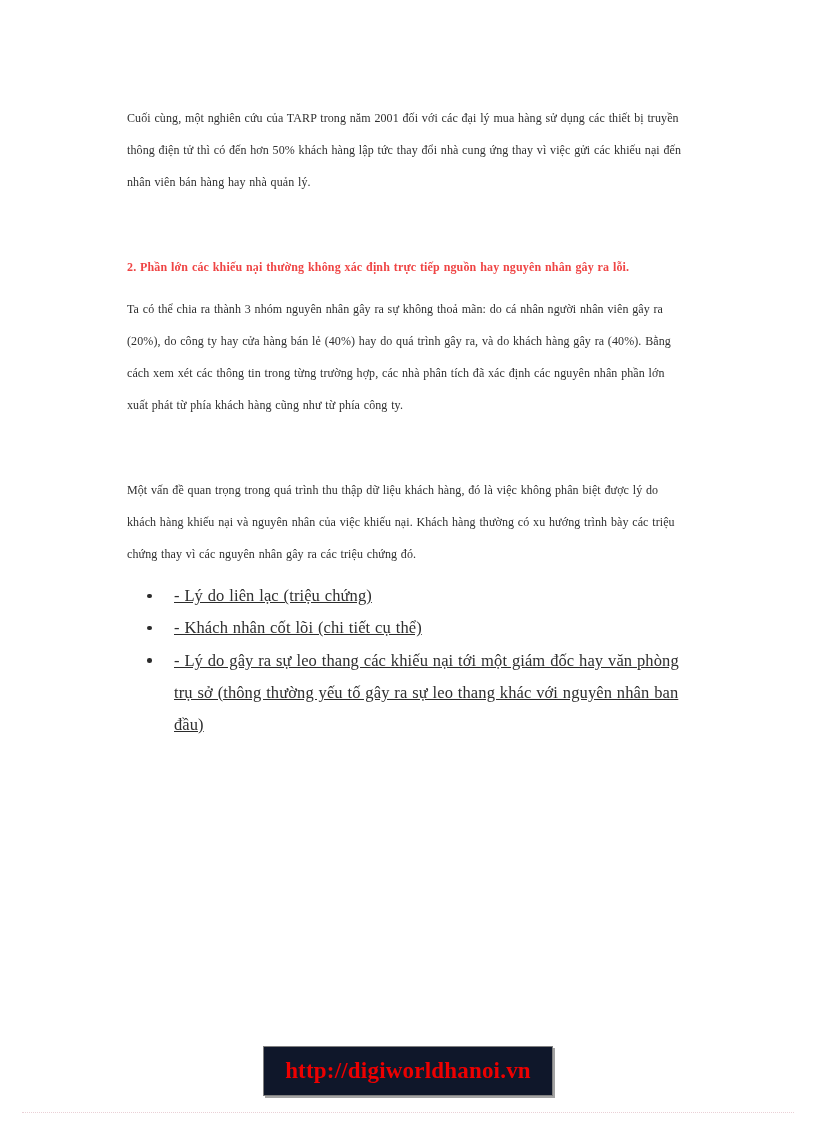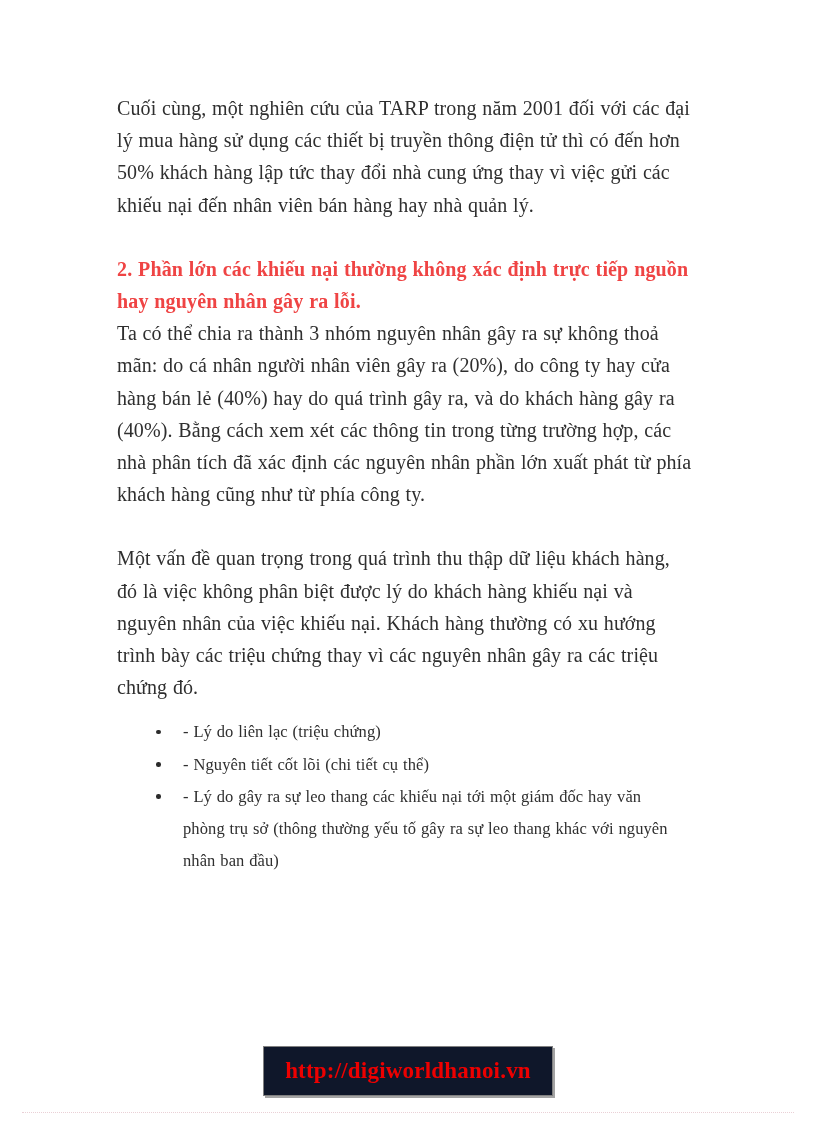--- a/index.html
+++ b/index.html
@@ -25,41 +25,42 @@
 
   .content {
     position: absolute;
     left: 117px;
     top: 92px;
     width: 578px;
   }
 
   p.para,
   p.heading {
-    margin: 0;
-    font-size: 20px;
+    margin: 10px;
+    font-size: 12px;
     line-height: 32.2px;
     text-align: left;
     color: #2f2f2f;
     letter-spacing: 0.1px;
     word-spacing: 0.6px;
   }
 
   p.heading {
     font-weight: bold;
     color: #ef4444;
     letter-spacing: 0.15px;
   }
 
   .gap-lg { height: 32px; }
 
   ul.bullets {
-    margin: 13px;
+    margin: 4px;
     padding: 0;
     list-style: none;
+    text-decoration: underline;
   }
 
   ul.bullets li {
     position: relative;
     margin: 0;
     padding-left: 53px;
     font-size: 16.5px;
     line-height: 32.2px;
     color: #2f2f2f;
     letter-spacing: 0.1px;
@@ -136,21 +137,21 @@
     <p class="para">Một vấn đề quan trọng trong quá trình thu thập dữ liệu khách hàng, đó là việc không phân biệt được lý do khách hàng khiếu nại và nguyên nhân của việc khiếu nại. Khách hàng thường có xu hướng trình bày các triệu chứng thay vì các nguyên nhân gây ra các triệu chứng đó.</p>
 
 
     <ul class="bullets">
       <li>
         <span class="marker"></span>
         <span>- Lý do liên lạc (triệu chứng)</span>
       </li>
       <li>
         <span class="marker"></span>
-        <span>- Nguyên tiết cốt lõi (chi tiết cụ thể)</span>
+        <span>- Khách nhân cốt lõi (chi tiết cụ thể)</span>
       </li>
       <li>
         <span class="marker"></span>
         <span>- Lý do gây ra sự leo thang các khiếu nại tới một giám đốc hay văn phòng trụ sở (thông thường yếu tố gây ra sự leo thang khác với nguyên nhân ban đầu)</span>
       </li>
     </ul>
 
 
   </div>
 

